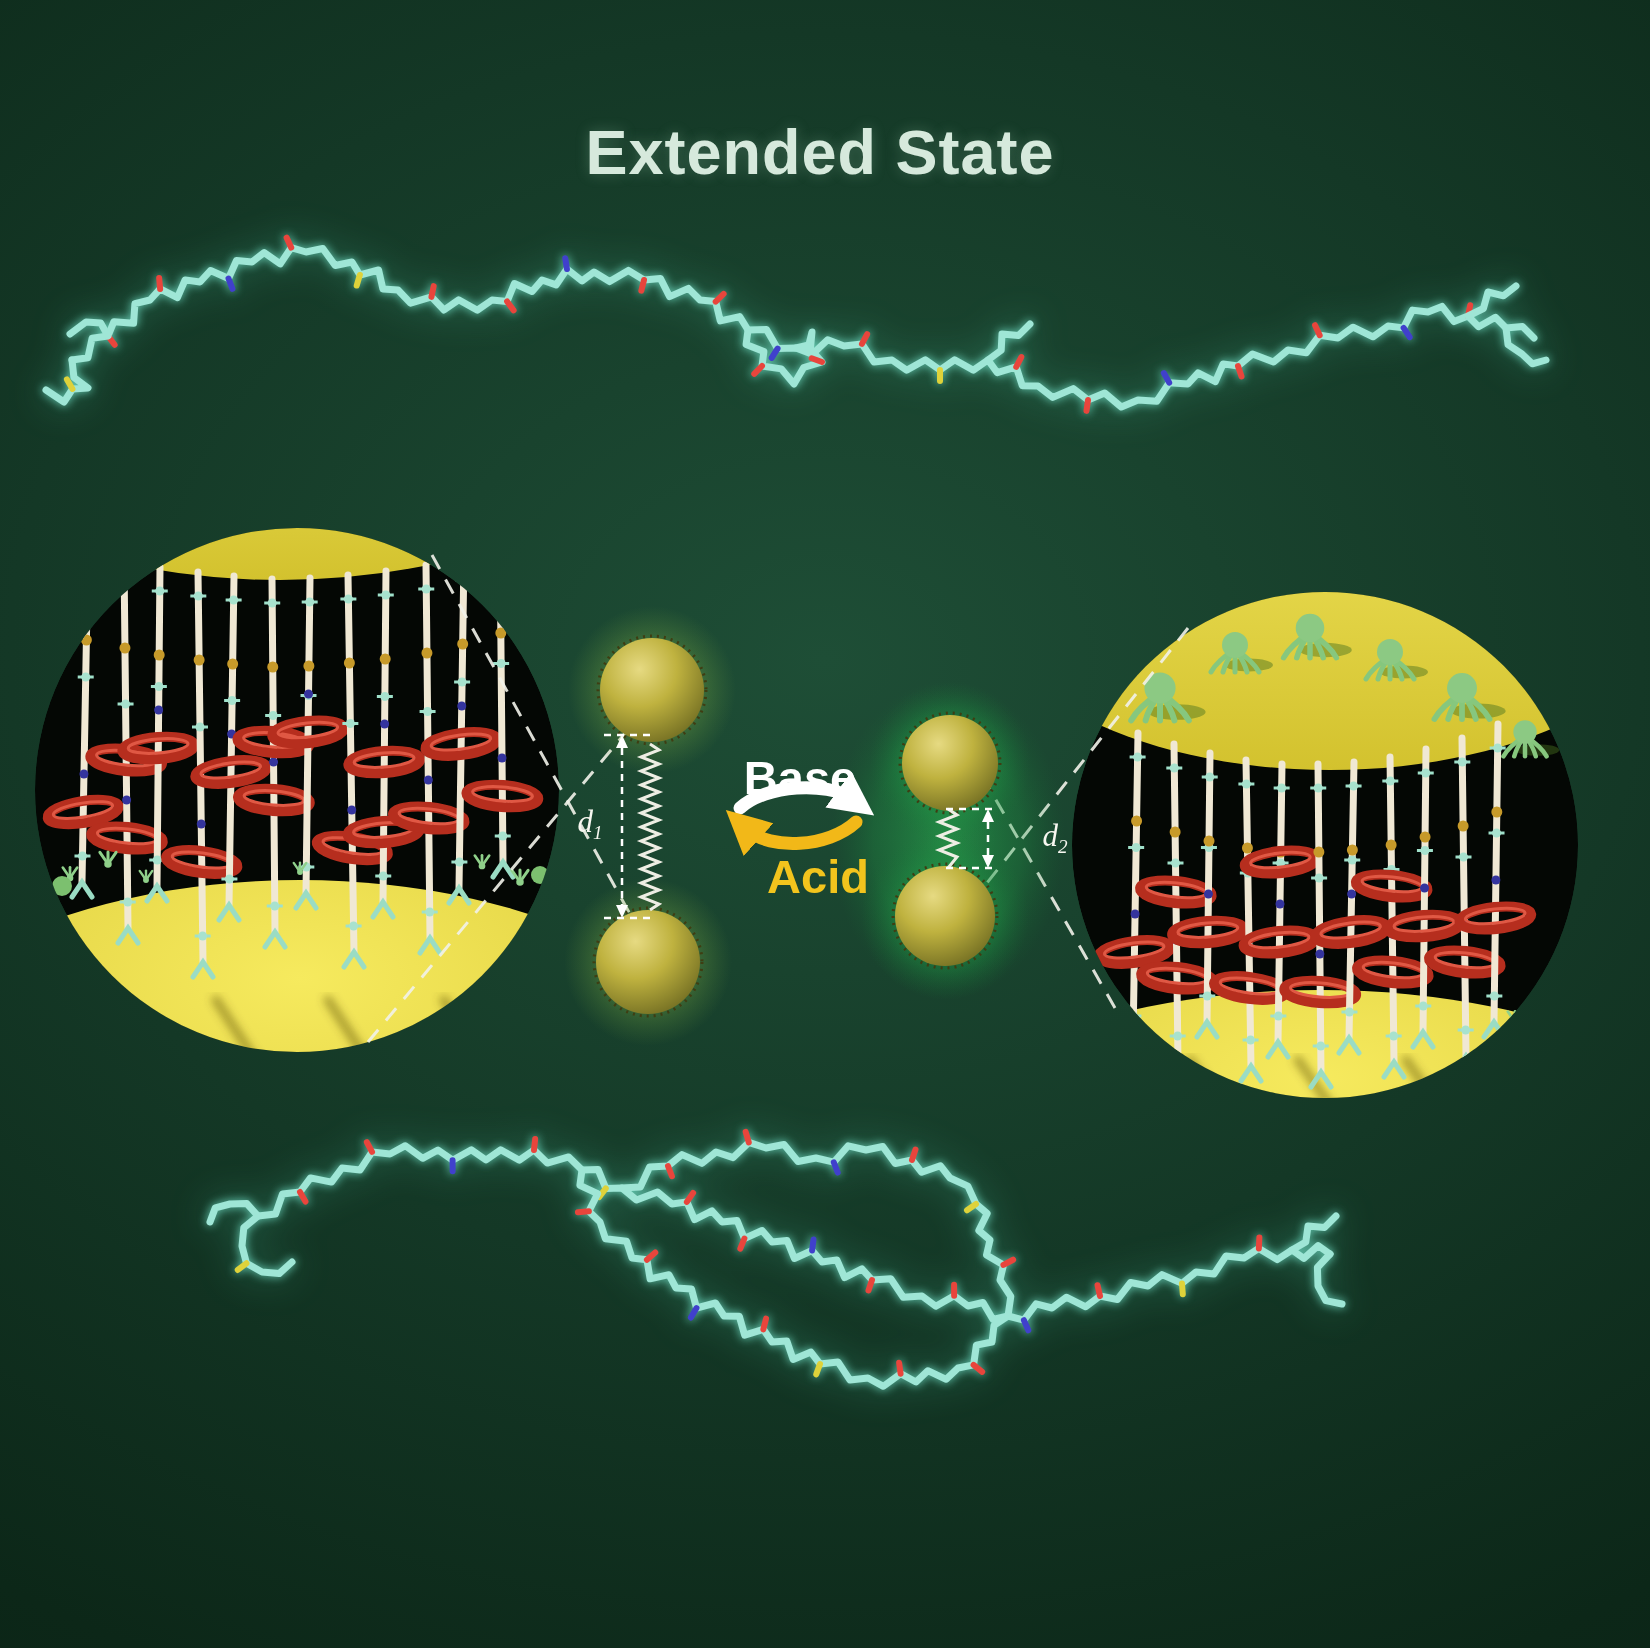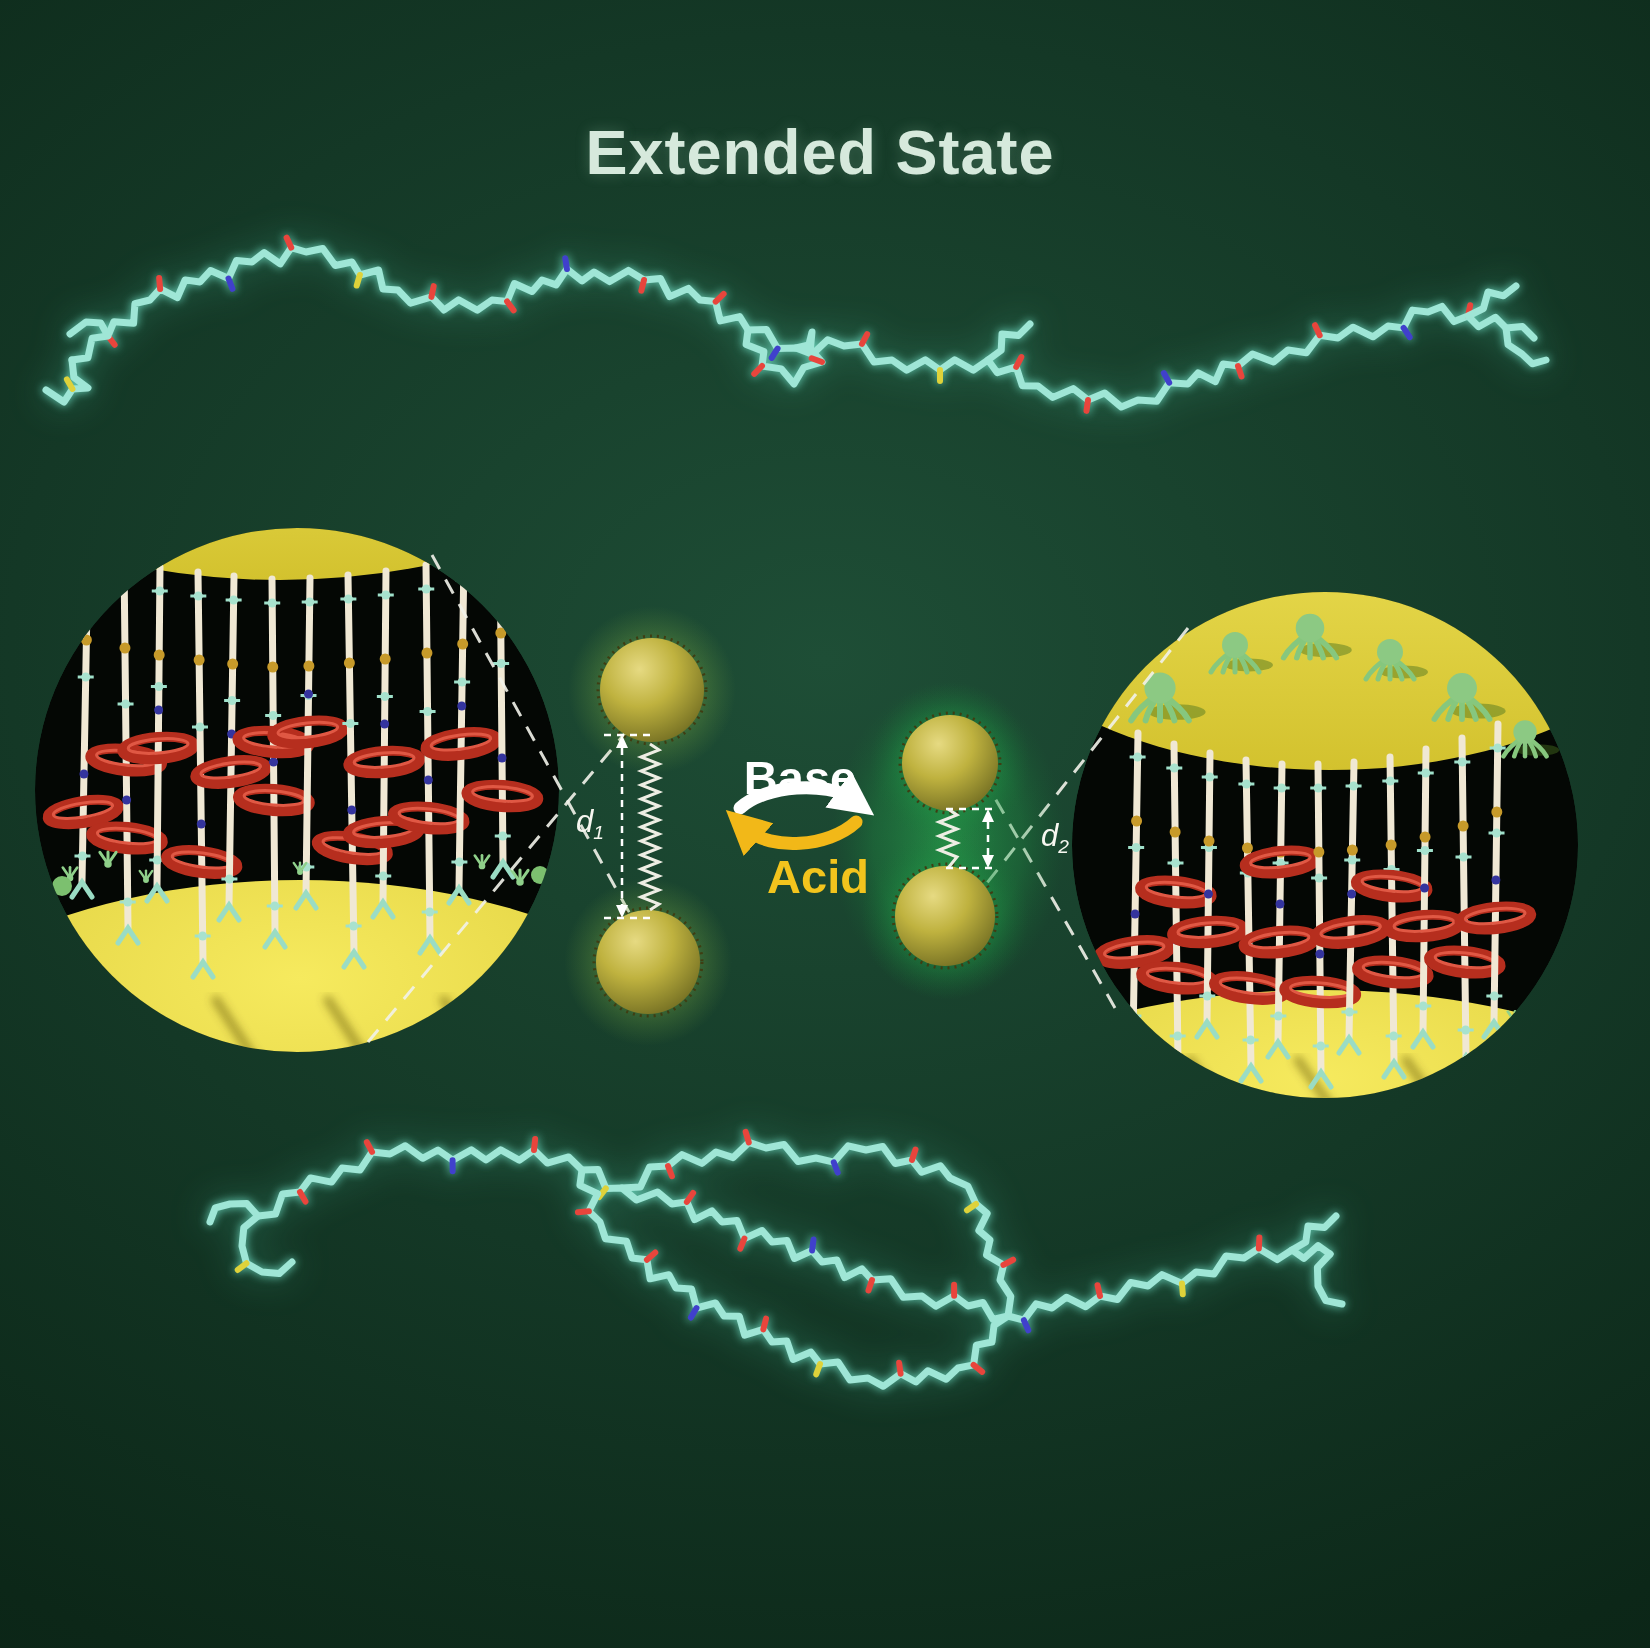--- a/index.html
+++ b/index.html
@@ -8,21 +8,21 @@
     background:radial-gradient(ellipse 130% 100% at 50% 40%,
       #1e4e36 0%, #143826 38%, #0c2718 68%, #081c11 100%);
     font-family:"Liberation Sans",sans-serif;
   }
   svg.art{position:absolute;left:0;top:0;width:1650px;height:1648px;}
   .label{position:absolute;transform:translate(-50%,-50%);white-space:nowrap;user-select:none;}
   .state-title{font-size:63px;font-weight:bold;color:#d6e9dc;letter-spacing:1px;
     text-shadow:0 0 14px rgba(180,230,200,.25);}
   .base-label{font-size:47px;font-weight:bold;color:#ffffff;}
   .acid-label{font-size:47px;font-weight:bold;color:#f2c41d;}
-  .d-label{font-size:31px;font-style:italic;color:#f7f7f0;font-family:Liberation Sans, sans-serif;}
+  .d-label{font-size:31px;font-style:italic;color:#f7f7f0;font-family:Liberation Serif, serif;}
   .d-label sub{font-size:0.62em;font-style:italic;}
   #title-extended{left:820px;top:152px;}
   #title-contracted{left:825px;top:1522px;}
   #base{left:800px;top:741px;margin-top:36px;}
   #acid{left:802px;top:876px;margin-left:16px;}
   #d1{left:590px;top:824px;}
   #d2{left:1055px;top:838px;}
   .mol{filter:drop-shadow(0 0 5px rgba(120,235,210,.85)) drop-shadow(0 0 18px rgba(70,185,150,.45));}
 </style>
 </head>

